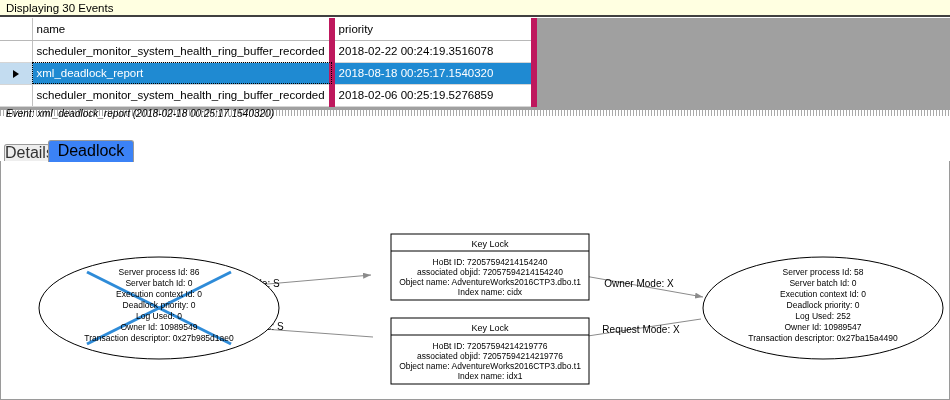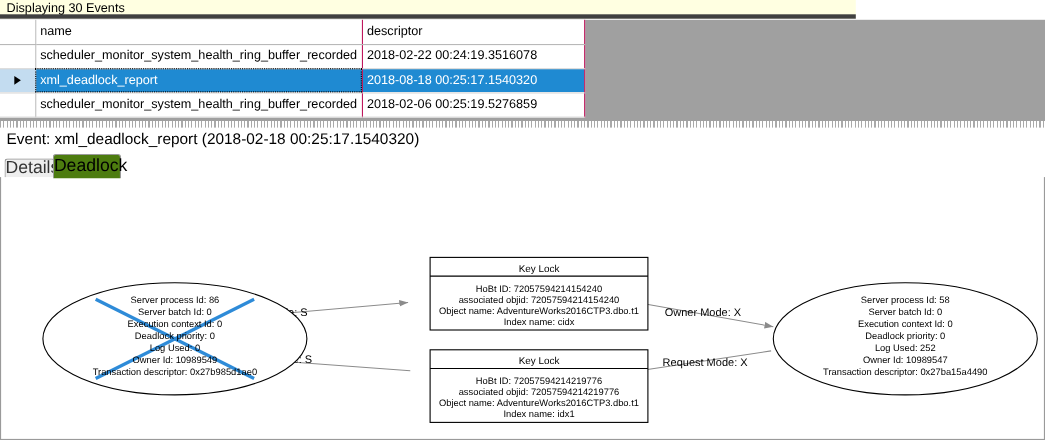--- a/index.html
+++ b/index.html
@@ -9,23 +9,23 @@
     overflow: hidden;
     background: #ffffff;
     font-family: "Liberation Sans", sans-serif;
     font-size: 11px;
     color: #000000;
   }
   #app { position: relative; width: 950px; height: 400px; }
 
   
   .status-strip {
-    position: absolute; left: 0; top: 0; width: 778px; height: 17px;
+    position: absolute; left: 0; top: 0; width: 950px; height: 17px;
     background: #ffffe1;
-    border-bottom: 4px solid #404040;
+    border-bottom: 2px solid #404040;
     box-sizing: border-box;
   }
   .status-strip .label {
     position: absolute; left: 6px; top: 2px;
     font-size: 11.5px; color: #000;
   }
 
   
   .grid-wrap {
     position: absolute; left: 0; top: 18px; width: 950px; height: 92px;
@@ -35,21 +35,21 @@
   table.grid {
     border-collapse: collapse;
     table-layout: fixed;
     background: #ffffff;
   }
   table.grid col.c-handle { width: 32px; }
   table.grid col.c-name   { width: 278px; }
   table.grid col.c-ts     { width: 202px; }
 
   table.grid th, table.grid td {
-    border-right: 1px solid #be185d;
+    border-right: 6px solid #be185d;
     border-bottom: 1px solid #d5d5d5;
     height: 22px;
     padding: 0 4px;
     font-size: 11.5px;
     font-weight: normal;
     text-align: left;
     vertical-align: middle;
     white-space: nowrap;
     overflow: hidden;
     background: #ffffff;
@@ -82,22 +82,22 @@
   
   .splitter {
     position: absolute; left: 0; top: 110px; width: 950px; height: 6px;
     background:
       repeating-linear-gradient(90deg, #9a9a9a 0 1px, #ffffff 1px 3px);
     opacity: .85;
   }
 
   
   .event-caption {
-    position: absolute; left: 6px; top: 118px;
-    font-size: 14px; color: #000;
+    position: absolute; left: 6px; top: 108px;
+    font-size: 10px; color: #000; font-style: italic;
   }
 
   
   .tabstrip {
     position: absolute; left: 0; top: 140px; width: 950px; height: 22px;
   }
   .tab {
     position: absolute; bottom: 0;
     box-sizing: border-box;
     font-size: 16px;
@@ -105,22 +105,22 @@
     border: 1px solid #9a9a9a;
     border-bottom: none;
     border-radius: 3px 3px 0 0;
     margin-top: 44px;
   }
   .tab.inactive {
     left: 4px; width: 46px; height: 18px; line-height: 16px;
     background: #eeeeee; color: #333;
   }
   .tab.active {
-    left: 48px; width: 62px; height: 22px; line-height: 20px;
-    background: #4d7c0f; color: #000;
+    left: 48px; width: 86px; height: 22px; line-height: 20px;
+    background: #3b82f6; color: #000;
     z-index: 3;
   }
 
   
   .canvas {
     position: absolute; left: 0; top: 161px; width: 950px; height: 239px;
     background: #ffffff;
     border: 1px solid #9a9a9a;
     border-top: none;
     box-sizing: border-box;
@@ -157,21 +157,21 @@
     <table class="grid">
       <colgroup>
         <col class="c-handle">
           <col class="c-name">
           <col class="c-ts">
       </colgroup>
       <thead>
         <tr>
           <th class="handle"></th>
           <th>name</th>
-          <th>descriptor</th>
+          <th>priority</th>
         </tr>
       </thead>
       <tbody>
         <tr>
           <td class="handle"></td>
           <td>scheduler_monitor_system_health_ring_buffer_recorded</td>
           <td>2018-02-22 00:24:19.3516078</td>
         </tr>
         <tr class="selected">
           <td class="handle">

